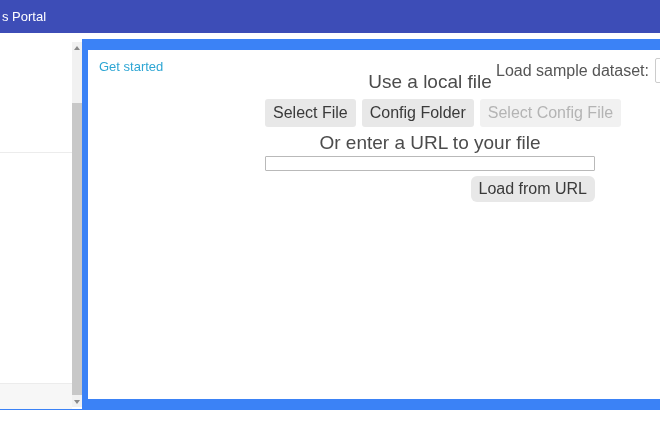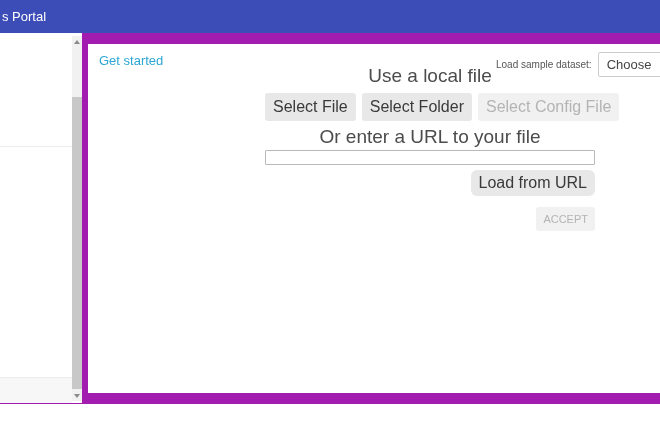--- a/index.html
+++ b/index.html
@@ -5,22 +5,22 @@
   * { margin:0; padding:0; box-sizing:border-box; }
   html,body { width:660px; height:440px; overflow:hidden; background:#ffffff;
               font-family:"Liberation Sans","DejaVu Sans",sans-serif; }
 
   
   .app-header { position:absolute; left:0; top:0; width:660px; height:33px;
                 background:#3d4db7; display:flex; align-items:center; }
   .app-title  { color:#ffffff; font-size:13px; padding-left:2px; white-space:nowrap; }
 
   
-  .content-wrap { position:absolute; left:0; top:33px; width:660px; height:371px;
-                  background:#a21caf; }
+  .content-wrap { position:absolute; left:0; top:39px; width:660px; height:371px;
+                  background:#3b82f6; }
 
   
   .sidebar { position:absolute; left:0; top:0; width:82px; height:370px; background:#ffffff; }
   .sidebar-divider { position:absolute; left:0; top:113px; width:72px; height:1px; background:#ececec; }
   .sidebar-footer  { position:absolute; left:0; top:344px; width:72px; height:26px;
                      background:#f7f7f7; border-top:1px solid #ececec; }
 
   
   .scrollbar { position:absolute; right:0; top:3px; width:10px; height:365px; background:#f1f1f1; }
   .sb-btn { position:absolute; left:0; width:10px; height:11px; background:#f1f1f1;
@@ -35,21 +35,21 @@
 
   
   .main-panel { position:absolute; left:88px; top:11px; width:600px; height:349px;
                 background:#ffffff; }
 
   .get-started { position:absolute; left:11px; top:9px; font-size:13px;
                  color:#2ea6d4; text-decoration:none; cursor:pointer; }
 
   .sample-row { position:absolute; left:408px; top:8px; display:flex;
                 align-items:center; gap:6px; white-space:nowrap; }
-  .sample-label { font-size:10px; color:#555555; }
+  .sample-label { font-size:16px; color:#555555; }
   .sample-select { width:140px; height:25px; background:#ffffff; border:1px solid #cccccc;
                    border-radius:2px; font-size:13px; color:#444444; line-height:23px;
                    padding-left:8px; cursor:pointer; }
 
   
   .form-col { position:absolute; left:177px; top:0; width:330px; }
   .big-title { margin-top:70px; font-size:43px; font-weight:300; letter-spacing:0.5px;
                color:#3b3b3b; text-align:center; line-height:1.12; }
   .sub-head  { font-size:19px; font-weight:300; color:#4c4c4c; text-align:center; line-height:1.3; }
   .sub-local { margin-top:20px; }
@@ -97,31 +97,28 @@
       <div class="sample-select">Choose</div>
     </div>
 
     <div class="form-col">
 
 
       <h3 class="sub-head sub-local">Use a local file</h3>
 
       <div class="btn-row">
         <button class="btn">Select File</button>
-        <button class="btn">Select Folder</button>
+        <button class="btn">Config Folder</button>
         <button class="btn" disabled="">Select Config File</button>
       </div>
 
       <h3 class="sub-head sub-url">Or enter a URL to your file</h3>
 
       <input class="url-input" type="text" value="" style="">
 
       <div class="right-row load-row">
         <button class="btn btn-load">Load from URL</button>
       </div>
 
-      <div class="right-row accept-row">
-        <button class="btn btn-accept" disabled="">ACCEPT</button>
-      </div>
 
     </div>
   </div>
 </div>
 
 </body></html>

